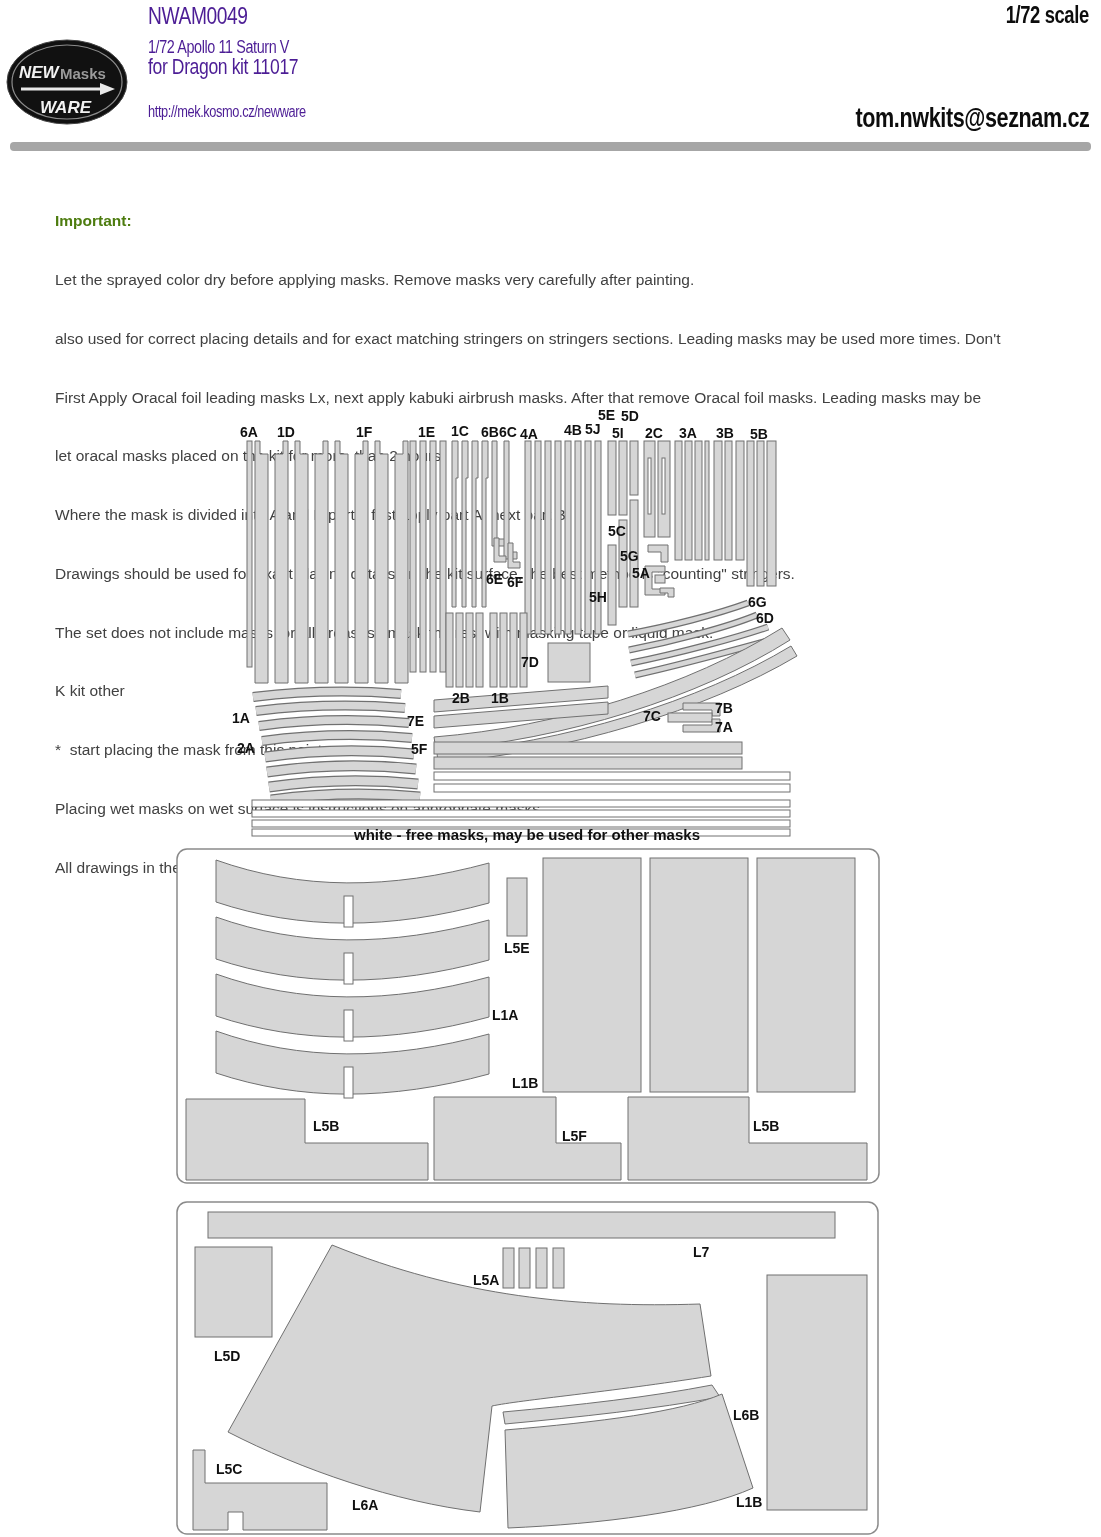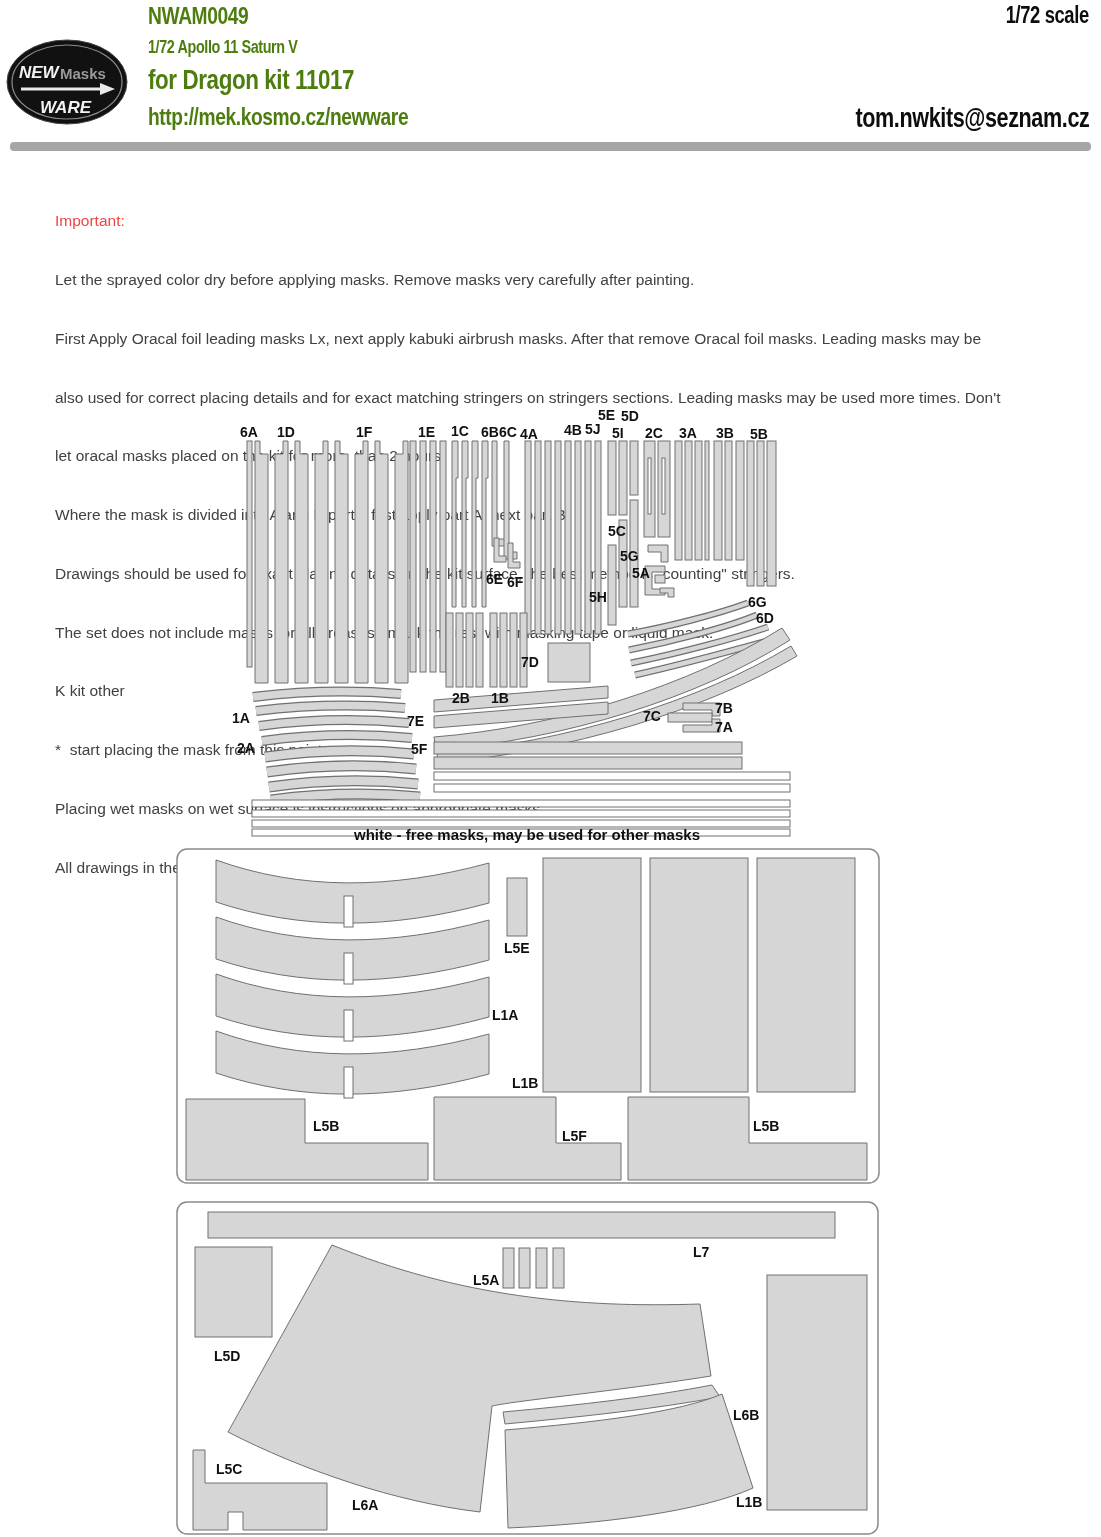--- a/index.html
+++ b/index.html
@@ -1,27 +1,27 @@
 <!DOCTYPE html>
 <html><head>
 <meta charset="utf-8">
 <style>
   html,body{margin:0;padding:0;background:#fff}
   .page{position:relative;width:1101px;height:1537px;background:#fff;overflow:hidden;
         font-family:"Liberation Sans",sans-serif;color:#111}
   
-  .hdr-title{position:absolute;left:148px;font-weight:bold;color:#4d7c0f;white-space:nowrap}
+  .hdr-title{position:absolute;left:148px;font-weight:normal;color:#4c1d95;white-space:nowrap}
   .cond{display:inline-block;transform:scaleX(.8);transform-origin:0 50%;letter-spacing:-.5px}
   .cond-r{display:inline-block;transform:scaleX(.8);transform-origin:100% 50%;letter-spacing:-.5px}
   .hdr-right{position:absolute;right:12px;font-weight:bold;color:#0d0d0d;white-space:nowrap;text-align:right}
   .sep{position:absolute;left:10px;right:10px;top:142px;height:9px;background:#a6a6a6;border-radius:4px}
   
   .instr{position:absolute;left:55px;top:172px;width:1035px;font-size:15.5px;line-height:19.6px;
          color:#414141;white-space:pre-wrap}
-  .instr .hd{font-weight:normal;color:#ef4444}
+  .instr .hd{font-weight:bold;color:#4d7c0f}
   
   svg{position:absolute}
   .mk{fill:#d6d6d6;stroke:#707070;stroke-width:1}
   .wh{fill:#ffffff;stroke:#707070;stroke-width:1}
   .aD{stroke:#707070;fill:none}
   .aL{stroke:#d6d6d6;fill:none}
   .lb{font:bold 14px "Liberation Sans",sans-serif;fill:#101010}
   .cap{font:bold 15px "Liberation Sans",sans-serif;fill:#101010}
   .panel{fill:#ffffff;stroke:#8a8a8a;stroke-width:1.5}
   .logo-txt{font:italic bold 17px "Liberation Sans",sans-serif;fill:#f2f2f2}
@@ -37,31 +37,31 @@
     <ellipse cx="63" cy="54" rx="55" ry="37" fill="none" stroke="#8c8c8c" stroke-width="1.2"></ellipse>
     <text class="logo-txt" x="15" y="50">NEW</text>
     <text class="logo-gray" x="56" y="51">Masks</text>
     <line x1="17" y1="61" x2="96" y2="61" stroke="#e8e8e8" stroke-width="3"></line>
     <polygon points="96,55 111,61 96,67" fill="#e8e8e8"></polygon>
     <text class="logo-txt" x="36" y="85">WARE</text>
   </svg>
 
   <div class="hdr-title" style="top:2px;font-size:24px"><span class="cond">NWAM0049</span></div>
   <div class="hdr-title" style="top:37px;font-size:18px"><span class="cond">1/72 Apollo 11 Saturn V</span></div>
-  <div class="hdr-title" style="top:64px;font-size:28px"><span class="cond">for Dragon kit 11017</span></div>
-  <div class="hdr-title" style="top:103px;font-size:24px"><span class="cond">http://mek.kosmo.cz/newware</span></div>
+  <div class="hdr-title" style="top:54px;font-size:22px"><span class="cond">for Dragon kit 11017</span></div>
+  <div class="hdr-title" style="top:103px;font-size:16px"><span class="cond">http://mek.kosmo.cz/newware</span></div>
   <div class="hdr-right" style="top:2px;font-size:23px"><span class="cond-r">1/72 scale</span></div>
   <div class="hdr-right" style="top:103px;font-size:27px"><span class="cond-r">tom.nwkits@seznam.cz</span></div>
   <div class="sep"></div>
 
   <div class="instr">
     <div class="hd">Important:</div>
     <div>Let the sprayed color dry before applying masks. Remove masks very carefully after painting.</div>
+    <div>also used for correct placing details and for exact matching stringers on stringers sections. Leading masks may be used more times. Don't</div>
     <div>First Apply Oracal foil leading masks Lx, next apply kabuki airbrush masks. After that remove Oracal foil masks. Leading masks may be</div>
-    <div>also used for correct placing details and for exact matching stringers on stringers sections. Leading masks may be used more times. Don't</div>
     <div>let oracal masks placed on the kit for more  than 2 hours.</div>
     <div>Where the mask is divided into A and B parts, first apply part A, next part B.</div>
     <div>Drawings should be used for exact placing details on the kit surface, the best method is "counting" stringers.</div>
     <div>The set does not include masks for all areas, so mask the rest with masking tape or liquid mask.</div>
     <div>K kit other</div>
     <div>*  start placing the mask from this point</div>
     <div>Placing wet masks on wet surface is instructions on appropriate masks.</div>
     <div>All drawings in the instructions are in 1/144 scale.</div>
   </div>
 

